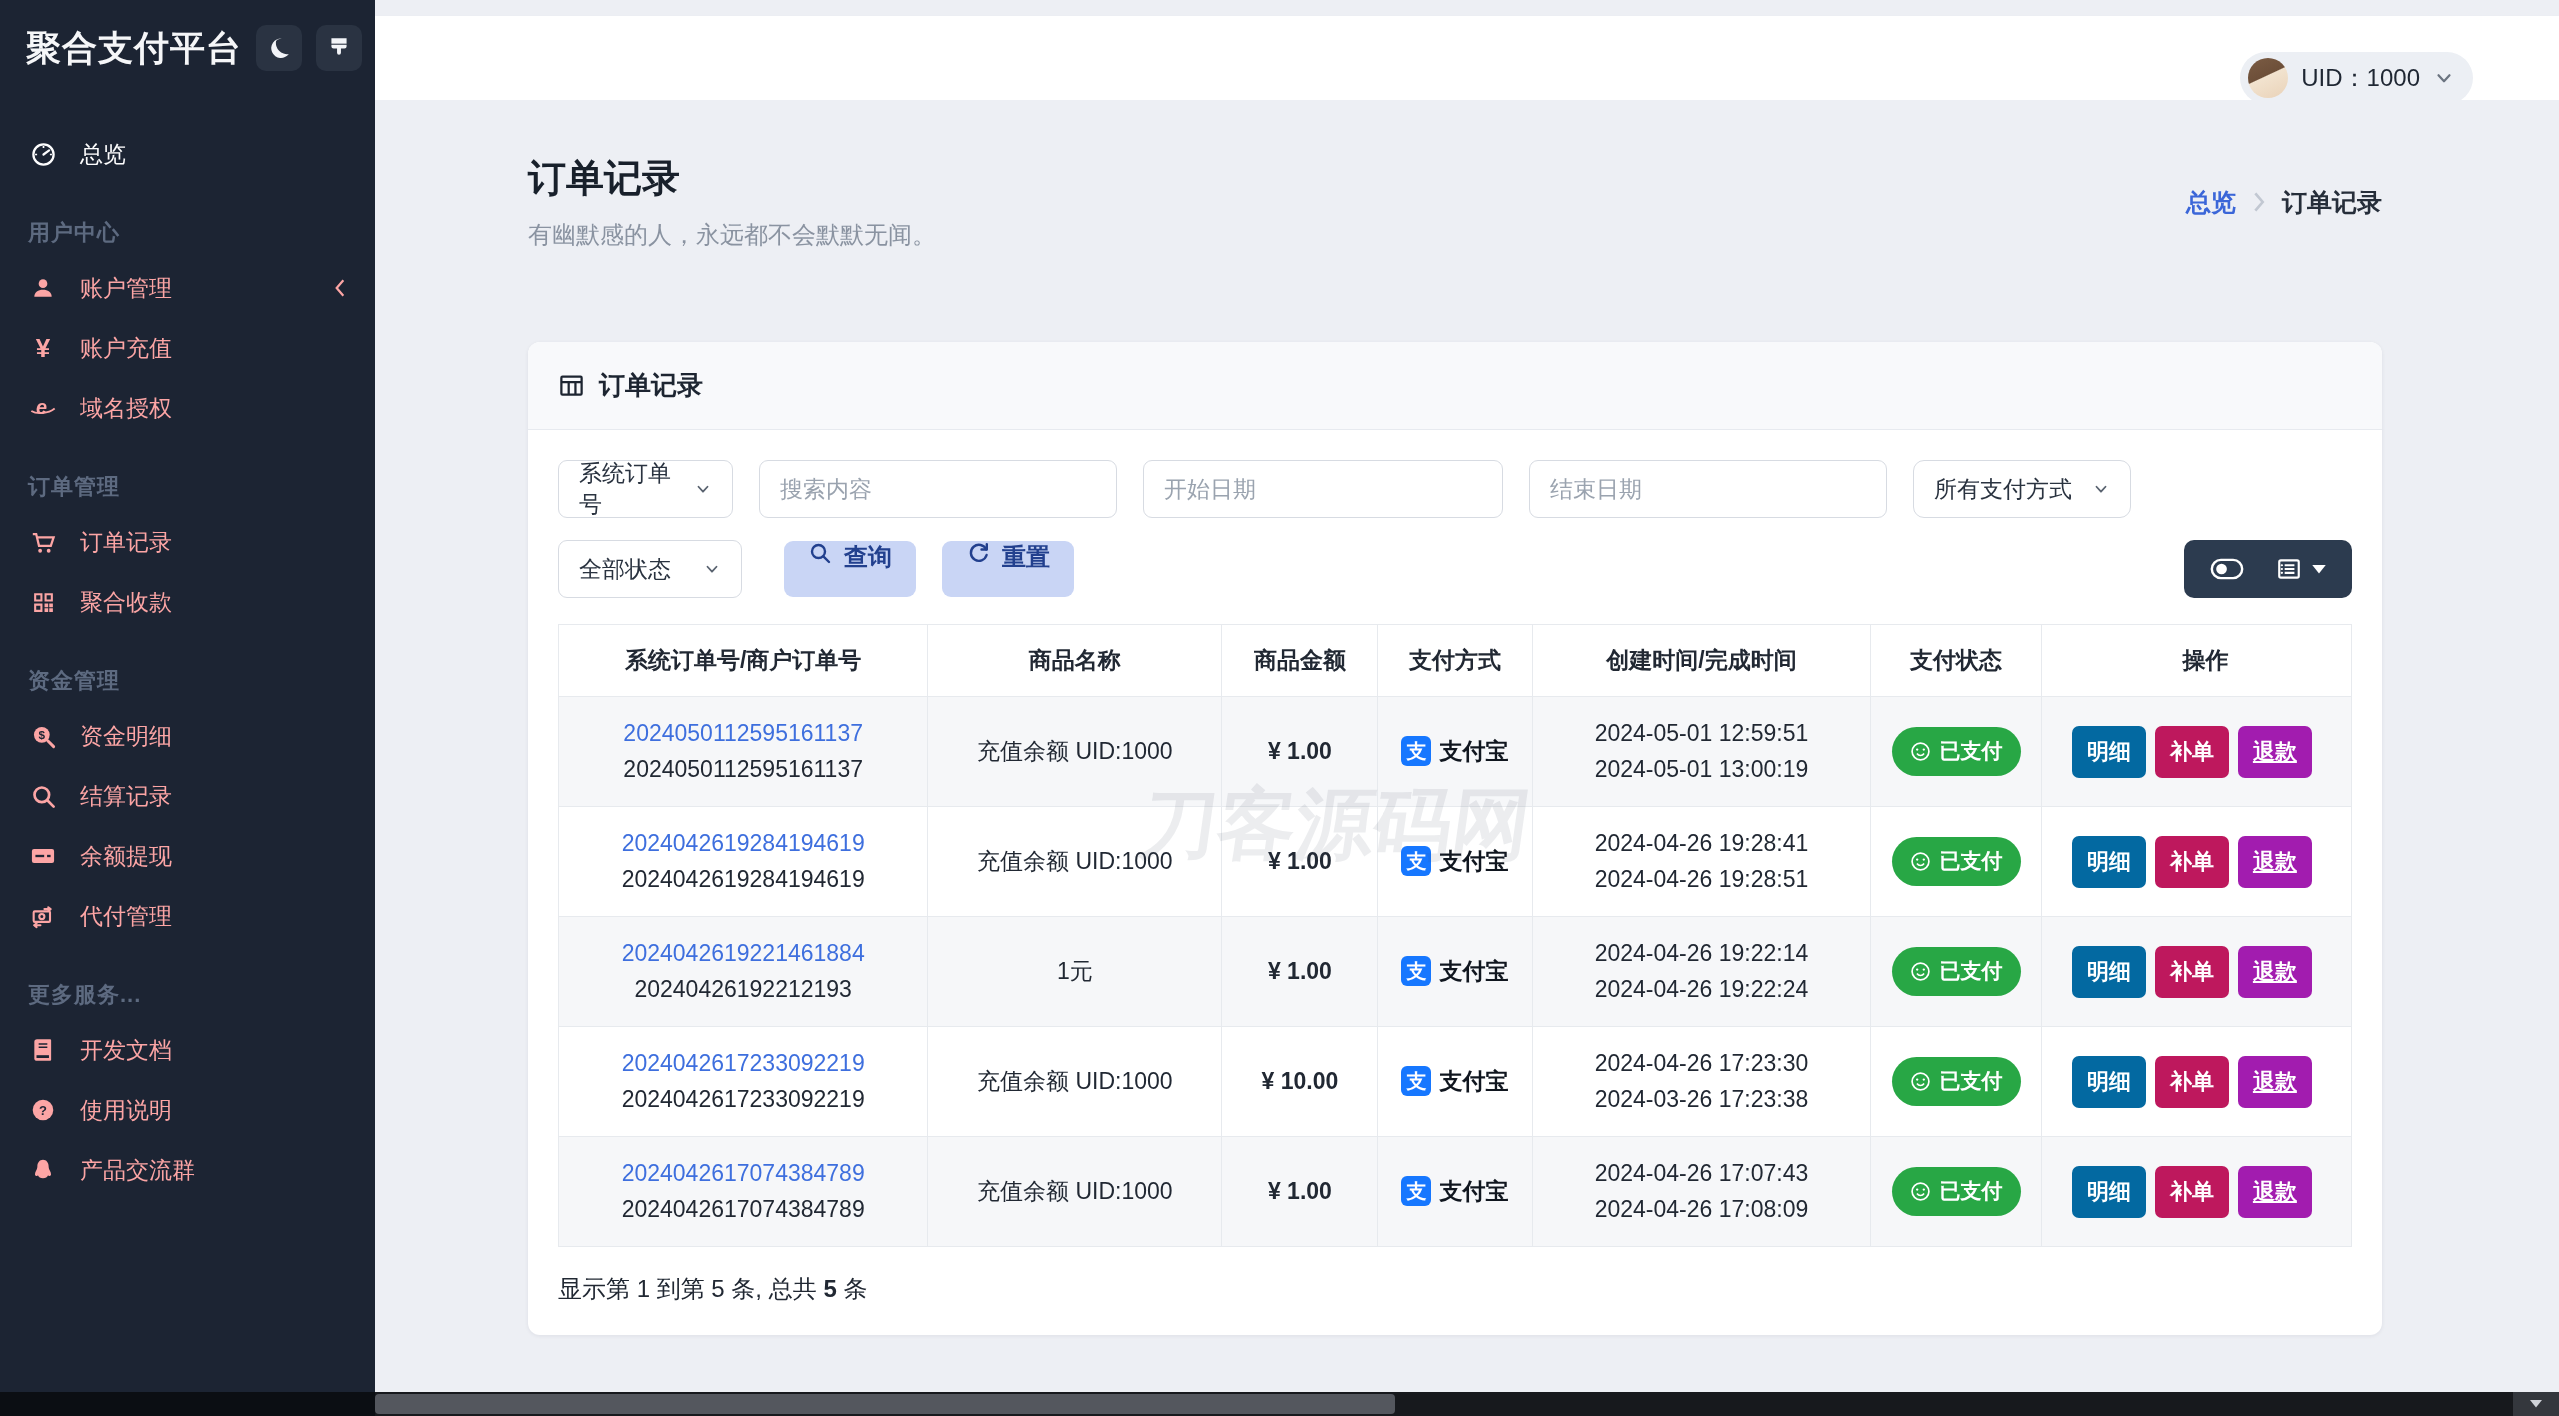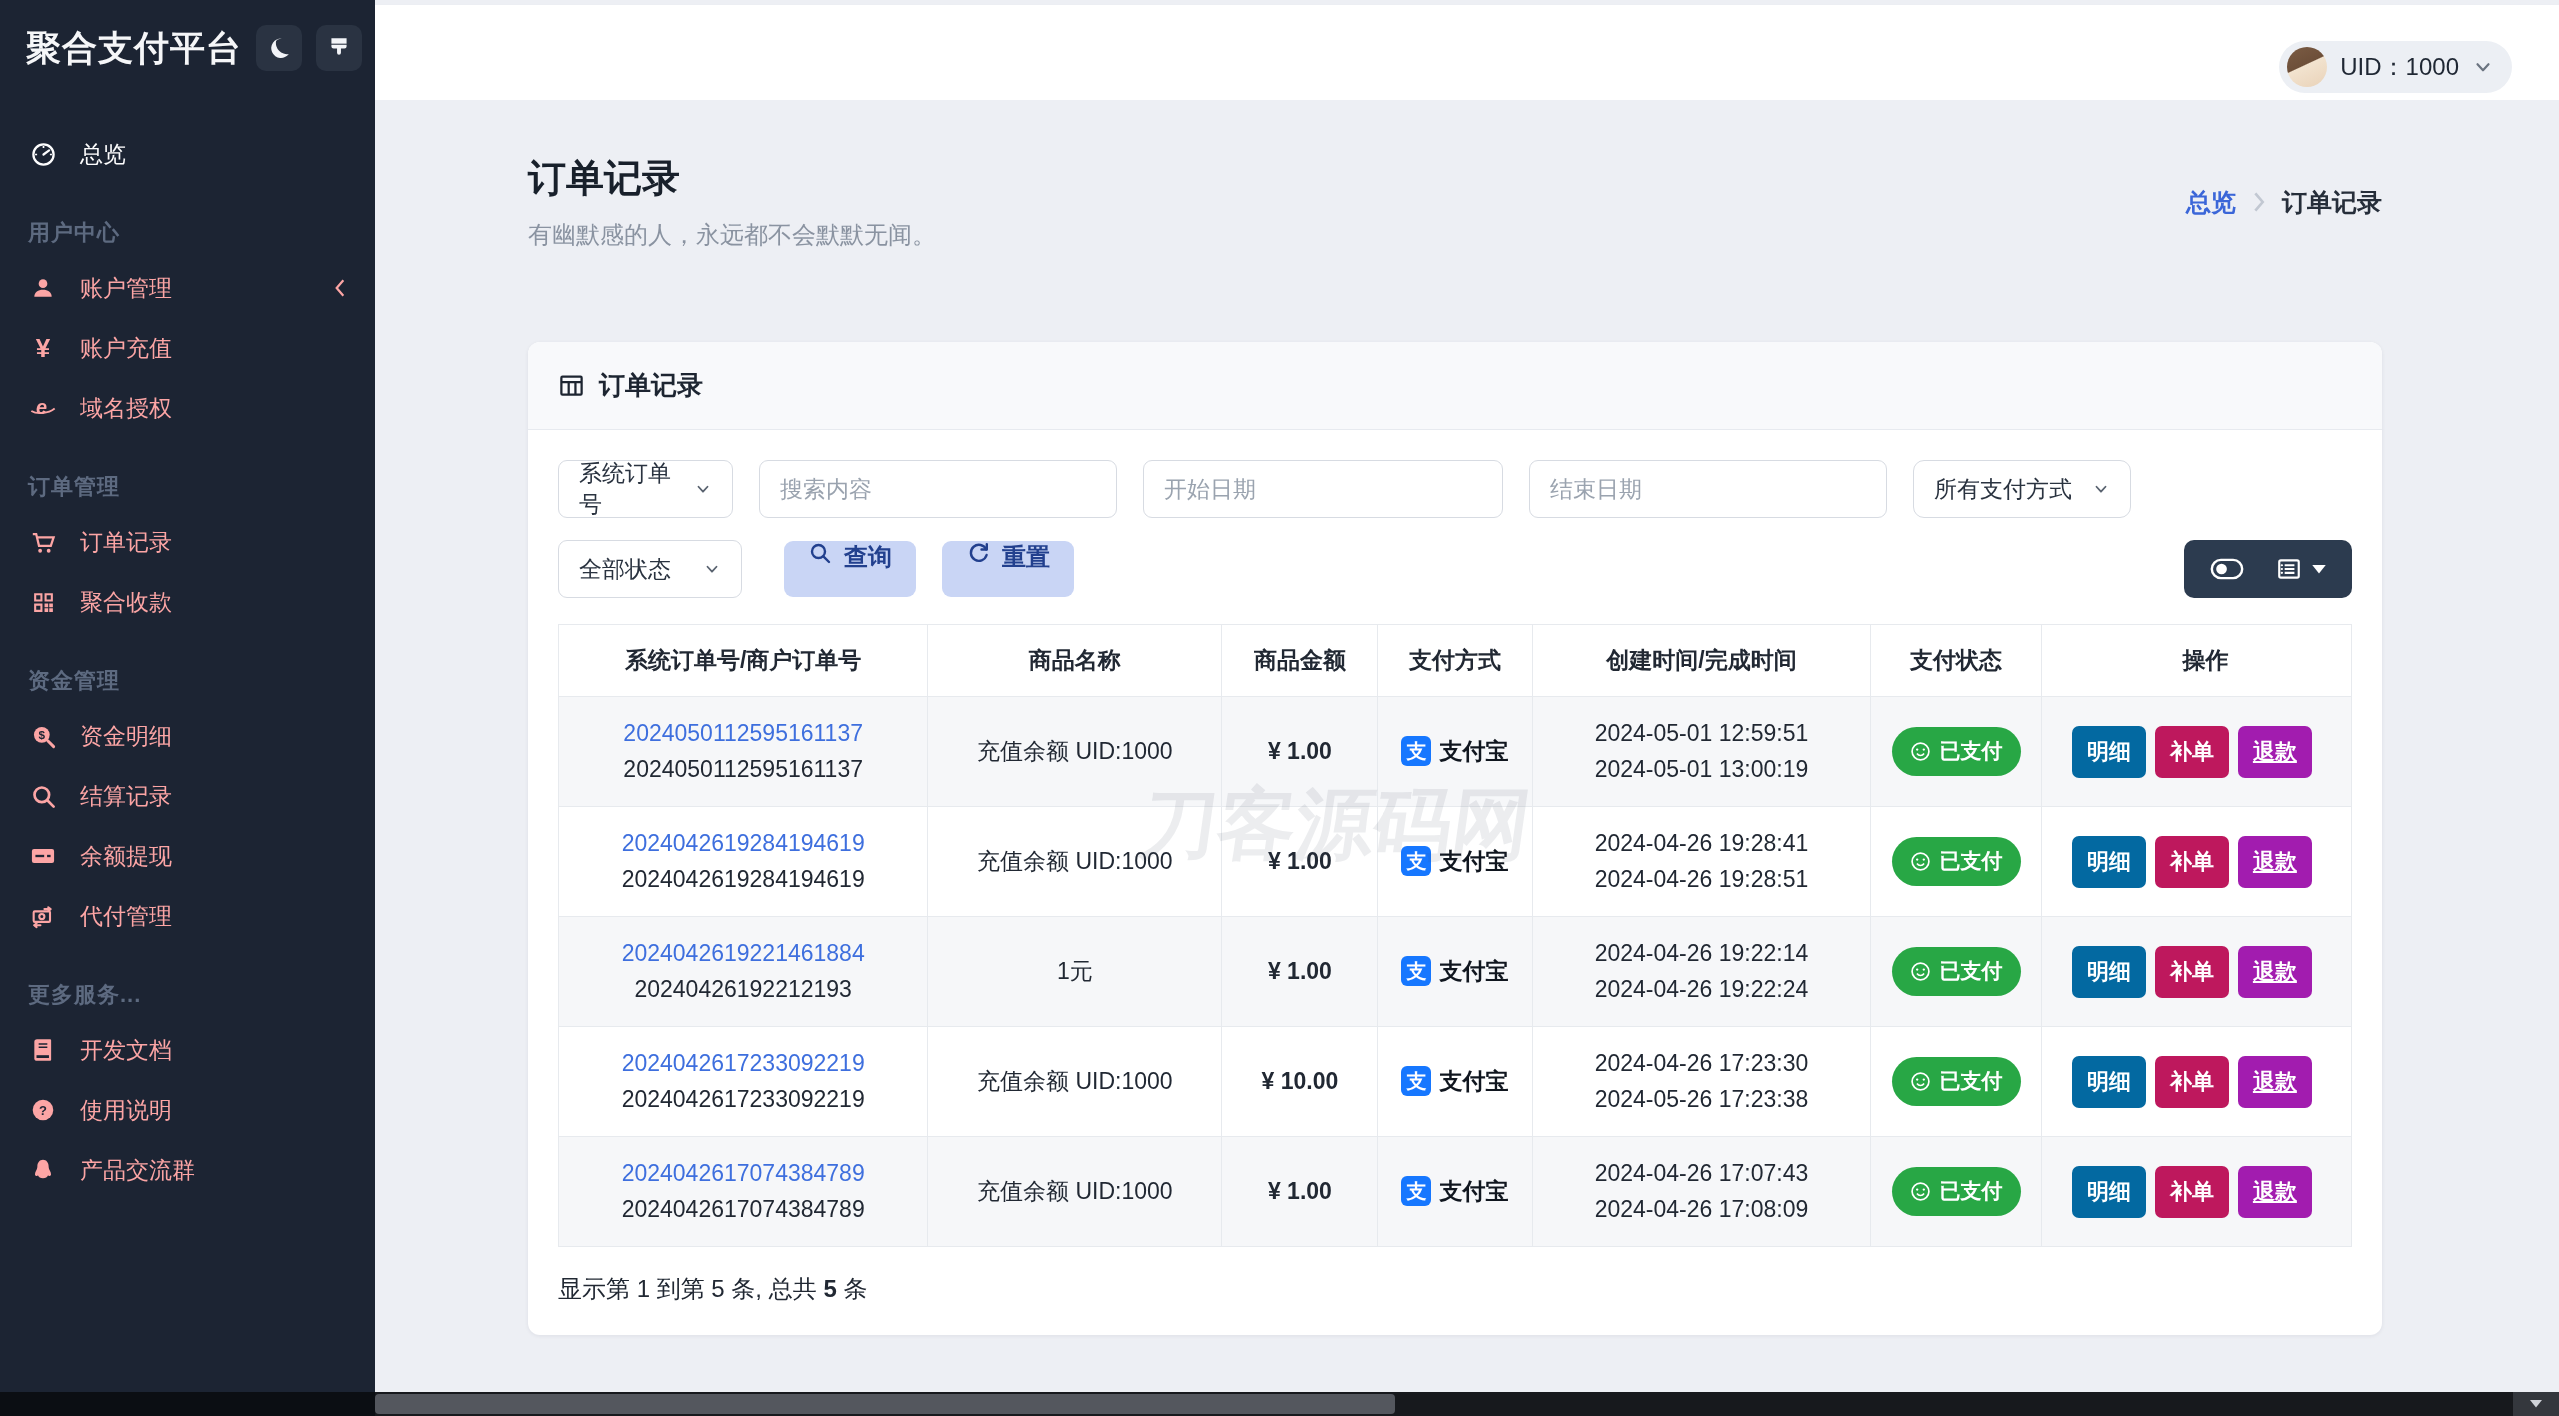--- a/index.html
+++ b/index.html
@@ -14,21 +14,21 @@
   .icon-btn { width:46px; height:46px; border-radius:10px; background:#2a3342; display:flex; align-items:center; justify-content:center; cursor:pointer; flex:none; }
   .nav { padding-top:28px; }
   .nav-item { height:60px; display:flex; align-items:center; padding:0 28px; gap:22px; font-size:23px; color:#fca5a5; cursor:pointer; }
   .nav-item.active { color:#fdfdfe; }
   .nav-item .ic { width:30px; display:flex; justify-content:center; align-items:center; flex:none; }
   .nav-item .grow { flex:1; }
   .nav-section { margin:34px 28px 10px; font-size:22px; font-weight:bold; color:#5d6a80; letter-spacing:1px; }
   .yen-glyph { font-size:26px; font-weight:bold; line-height:1; }
 
   
-  .topbar { position:absolute; left:375px; top:5px; width:2184px; height:124px; background:#ffffff; display:flex; align-items:center; justify-content:flex-end; padding-right:47px; box-shadow:0 1px 2px rgba(20,30,50,.06); }
+  .topbar { position:absolute; left:375px; top:16px; width:2184px; height:124px; background:#ffffff; display:flex; align-items:center; justify-content:flex-end; padding-right:86px; box-shadow:0 1px 2px rgba(20,30,50,.06); }
   .uid-pill { display:flex; align-items:center; gap:13px; background:#eceff4; border-radius:999px; padding:6px 18px 6px 8px; cursor:pointer; }
   .avatar { width:40px; height:40px; border-radius:50%; background:linear-gradient(155deg,#7b5c44 0%,#6d4f39 44%,#f2e3cf 46%,#e9d2b8 100%); flex:none; }
   .uid-text { font-size:24px; color:#1f2733; }
   .uid-pill .chev { color:#6b7480; }
 
   
   .content { position:absolute; left:375px; top:100px; width:2184px; height:1292px; background:#edeff4; padding:46px 177px 0 153px; }
   .page-head { display:flex; align-items:center; justify-content:space-between; height:112px; }
   .page-title { font-size:38px; font-weight:bold; color:#18202b; }
   .page-subtitle { font-size:24px; color:#8a93a1; margin-top:15px; }
@@ -462,21 +462,21 @@
             <td>充值余额 UID:1000</td>
             <td class="amount">¥ 10.00</td>
             <td>
                 <span class="paycell">
                   <span class="alipay-ic">支</span>
                   <span>支付宝</span>
                 </span>
               </td>
             <td>
                 <div>2024-04-26 17:23:30</div>
-                <div>2024-05-26 17:23:38</div>
+                <div>2024-03-26 17:23:38</div>
               </td>
             <td><span class="badge-paid">
                   <svg width="21" height="21" viewBox="0 0 20 20" fill="none" stroke="#fff" stroke-width="1.6">
                     <circle cx="10" cy="10" r="8"></circle>
                     <path d="M6.8 8.2h.1M13.1 8.2h.1" stroke-linecap="round" stroke-width="2.2"></path>
                     <path d="M6.6 12c.9 1.2 2 1.8 3.4 1.8s2.5-.6 3.4-1.8"></path>
                   </svg>
                   <span>已支付</span>
                 </span></td>
             <td class="col-ops"><button class="op-btn op-detail">明细</button><button class="op-btn op-reissue">补单</button><button class="op-btn op-refund">退款</button></td>

